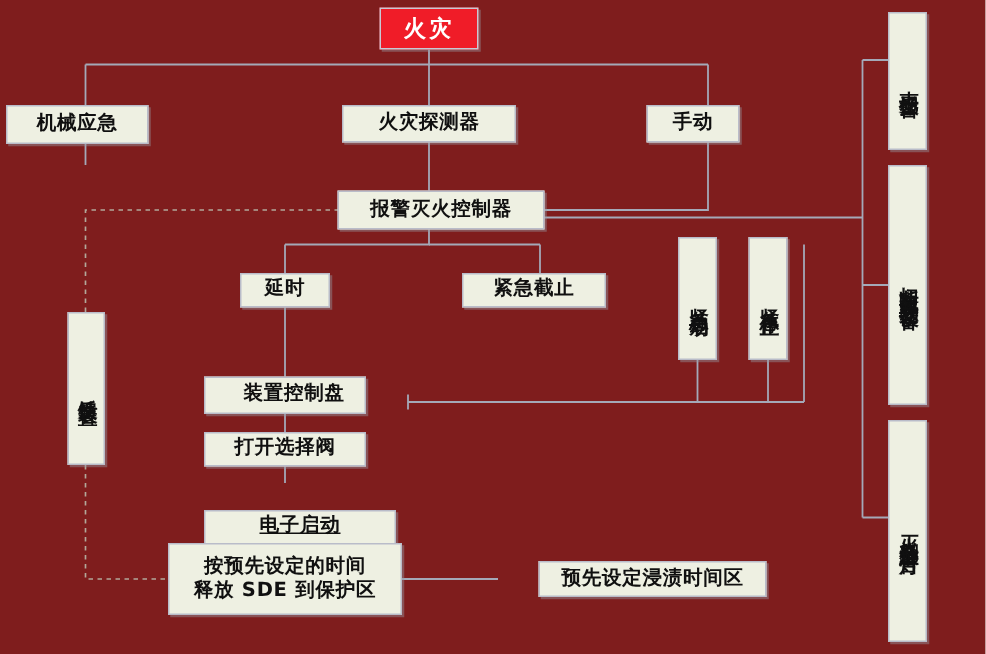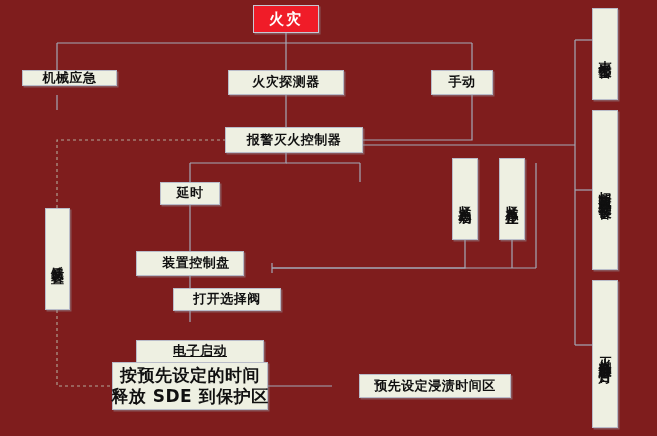--- a/index.html
+++ b/index.html
@@ -49,21 +49,21 @@
   .node.root {
     background: #f01c28;
     color: #ffffff;
     border: 1px solid #c7c9d4;
     font-size: 15px;
     letter-spacing: 2px;
   }
   .node.multiline {
     flex-direction: column;
     padding: 3px 6px;
-    font-size: 17px;
+    font-size: 13px;
   }
   .node.multiline span { display: block; white-space: nowrap; }
 </style>
 </head>
 <body>
 
 <div id="canvas">
 
   <svg id="wires" viewBox="0 0 657 436" xmlns="http://www.w3.org/2000/svg">
     <g fill="none" stroke="#a4a9b8" stroke-width="1.2">
@@ -113,59 +113,62 @@
     <g fill="none" stroke="#b3a89a" stroke-width="1.1" stroke-dasharray="3,3">
       <path d="M226,140 L57,140 L57,208"></path>
       <path d="M57,310 L57,386 L112,386"></path>
     </g>
   </svg>
 
   <div class="node root" style="left:253px; top:5px; width:66px; height:28px;">
     <span>火灾</span>
   </div>
 
-  <div class="node" style="left:22px; top:70px; width:95px; height:16px;align-items:center;">
+  <div class="node" style="left:4px; top:70px; width:95px; height:26px;align-items:center;">
     <span>机械应急</span>
   </div>
 
 
   <div class="node" style="left:228px; top:70px; width:116px; height:25px;">
     <span>火灾探测器</span>
   </div>
 
   <div class="node" style="left:431px; top:70px; width:62px; height:25px;">
     <span>手动</span>
   </div>
 
   <div class="node" style="left:225px; top:127px; width:138px; height:26px;justify-content:center;">
     <span>报警灭火控制器</span>
   </div>
 
   <div class="node" style="left:160px; top:182px; width:60px; height:23px;text-align:right;">
     <span>延时</span>
   </div>
 
+  <div class="node" style="left:308px; top:182px; width:96px; height:23px;">
+    <span>紧急截止</span>
+  </div>
 
   <div class="node vertical" style="left:452px; top:158px; width:26px; height:82px;">
     <span>紧急启动</span>
   </div>
 
   <div class="node vertical" style="left:499px; top:158px; width:26px; height:82px;">
     <span>紧急停止</span>
   </div>
 
   <div class="node vertical" style="left:45px; top:208px; width:25px; height:102px;">
     <span>反馈装置</span>
   </div>
 
   <div class="node" style="left:136px; top:251px; width:108px; height:25px;padding-left:12px;">
     <span>装置控制盘</span>
   </div>
 
-  <div class="node" style="left:136px; top:288px; width:108px; height:23px;margin-left:37px;">
+  <div class="node" style="left:136px; top:288px; width:108px; height:23px;">
     <span>打开选择阀</span>
   </div>
 
   <div class="node" style="left:136px; top:340px; width:128px; height:23px;text-decoration:underline;">
     <span>电子启动</span>
   </div>
 
   <div class="node multiline" style="left:112px; top:362px; width:156px; height:48px;">
     <span>按预先设定的时间</span>
     <span>释放 SDE 到保护区</span>

